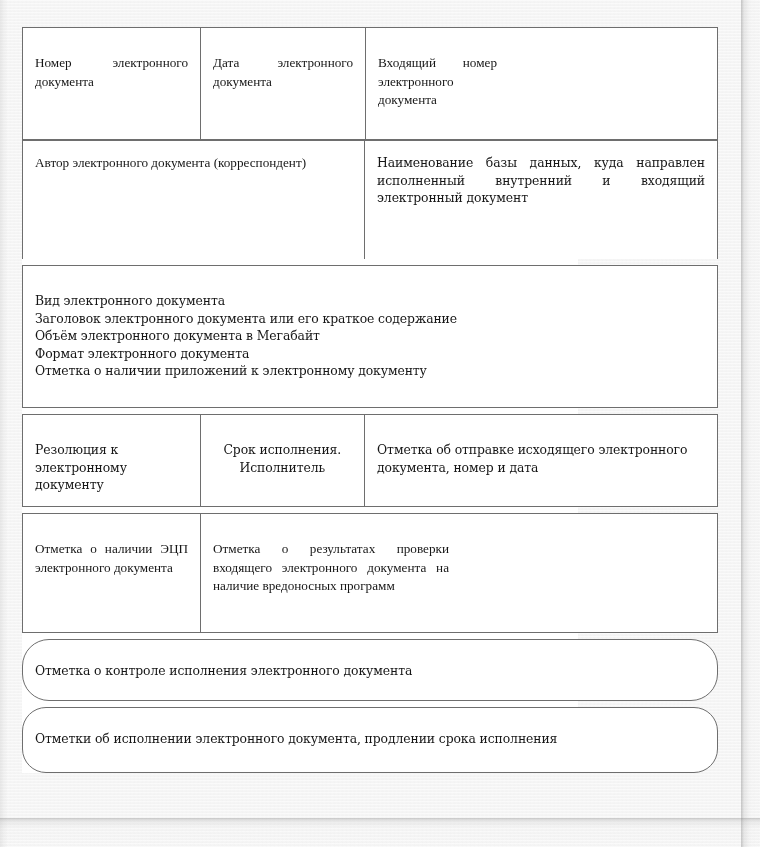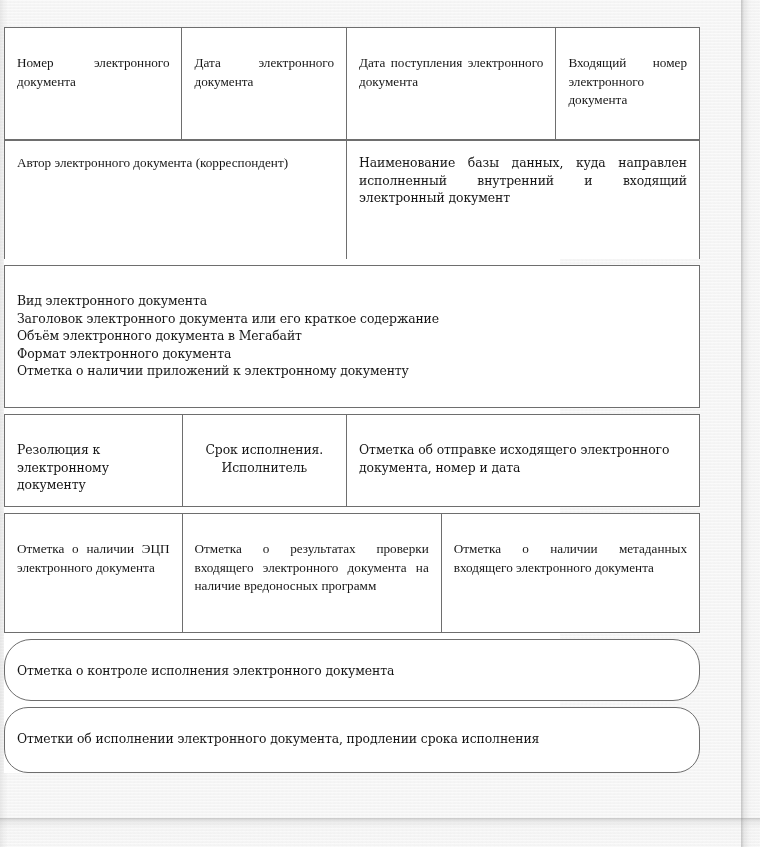--- a/index.html
+++ b/index.html
@@ -69,21 +69,21 @@
     height: 847px;
     background: linear-gradient(to left,
       rgba(235,235,235,0.0) 0px,
       rgba(200,200,200,0.18) 5px,
       rgba(180,180,180,0.25) 8px);
   }
 
   
   #card-table {
     position: absolute;
-    left: 4px;
+    left: 22px;
     top: 27px;
     width: 556px;
     border-collapse: separate;
     border-spacing: 0;
     background: #ffffff;
     table-layout: fixed;
   }
 
   #card-table .row {
     display: flex;
@@ -190,21 +190,20 @@
 
 <div id="page">
 
   <div id="page-edge-left"></div>
 
   <div id="card-table">
 
     <div class="row r1 solo">
       <div class="cell c1 justify">Номер электронного документа</div>
       <div class="cell c2 justify">Дата электронного документа</div>
-      <div class="cell c3 justify">Дата поступления электронного документа</div>
       <div class="cell c4 justify">Входящий номер электронного документа</div>
     </div>
 
     <div class="row r2">
       <div class="cell c1 justify">Автор электронного документа (корреспондент)</div>
       <div class="cell c2 justify alt-face">Наименование базы данных, куда направлен исполненный внутренний и входящий электронный документ</div>
     </div>
 
     <div class="row r3 gap-above">
       <div class="cell c2 alt-face">
@@ -221,21 +220,20 @@
       <div class="cell c2 alt-face">
         <span class="line">Срок исполнения.</span>
         <span class="line">Исполнитель</span>
       </div>
       <div class="cell c3 alt-face">Отметка об отправке исходящего электронного документа, номер и дата</div>
     </div>
 
     <div class="row r5 gap-above">
       <div class="cell c1 justify">Отметка о наличии ЭЦП электронного документа</div>
       <div class="cell c2 justify">Отметка о результатах проверки входящего электронного документа на наличие вредоносных программ</div>
-      <div class="cell c3 justify">Отметка о наличии метаданных входящего электронного документа</div>
     </div>
 
     <div class="row r6 gap-above">
       <div class="cell c1 alt-face">Отметка о контроле исполнения электронного документа</div>
     </div>
 
     <div class="row r7 gap-above">
       <div class="cell c1 alt-face">Отметки об исполнении электронного документа, продлении срока исполнения</div>
     </div>
 

